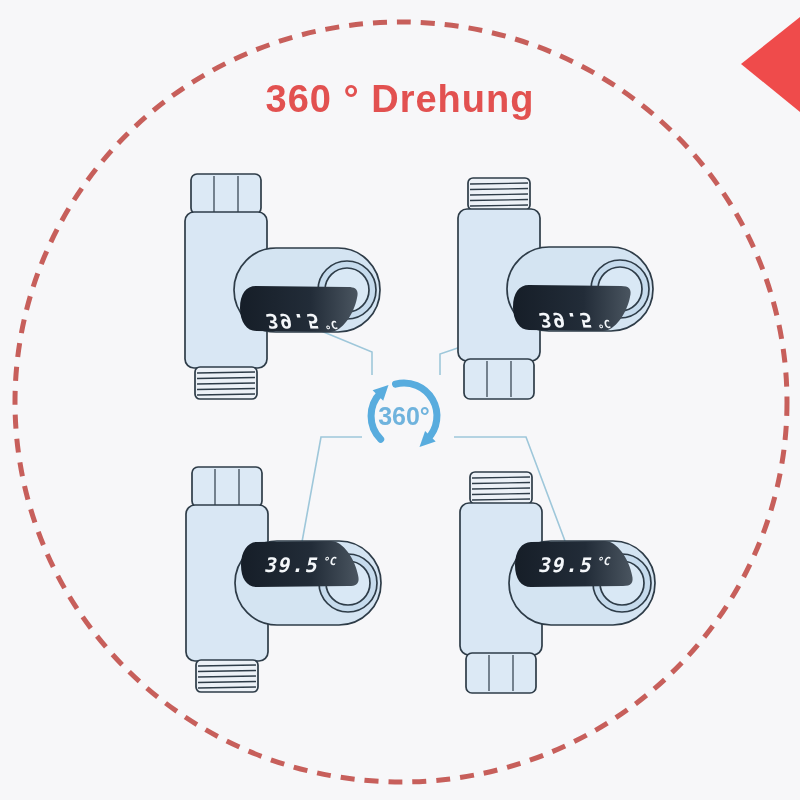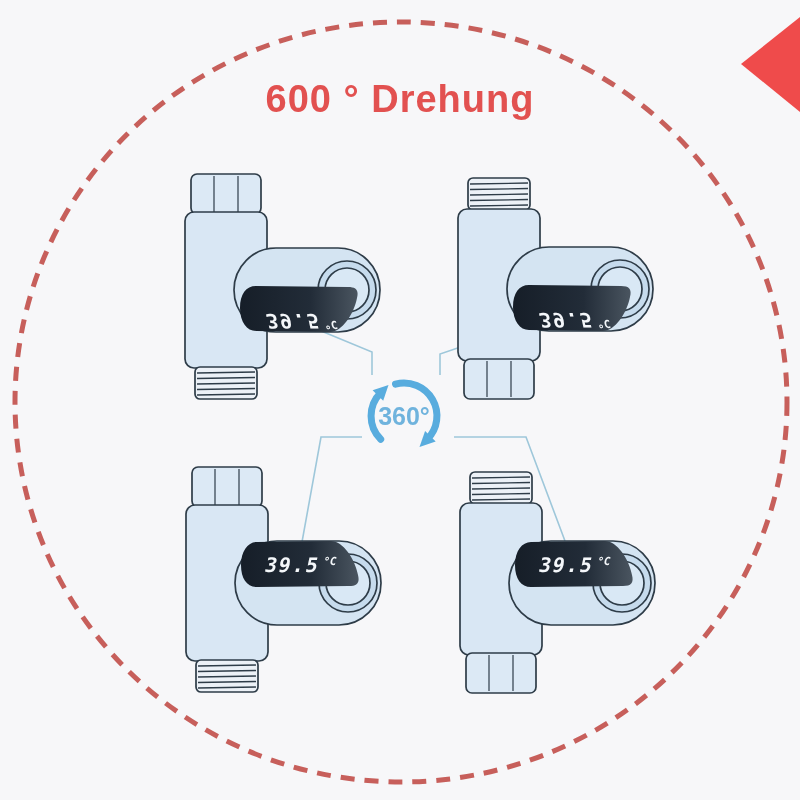--- a/index.html
+++ b/index.html
@@ -123,14 +123,14 @@
 
     <g transform="translate(404,416)">
       <path class="rot-arc" d="M -23.3,23.3 A 33,33 0 0 1 -23.3,-23.3"></path>
       <polygon class="rot-head" points="-15.5,-31.1 -20.8,-15.2 -31.4,-25.8"></polygon>
       <path class="rot-arc" d="M -8.5,-31.9 A 33,33 0 0 1 23.3,23.3"></path>
       <polygon class="rot-head" points="15.5,31.1 21.1,14.9 31.7,25.5"></polygon>
       <text class="rot-label" x="0" y="9">360°</text>
     </g>
   </svg>
 
-  <div class="page-title">600 ° Drehung</div>
+  <div class="page-title">360 ° Drehung</div>
 </div>
 
 </body></html>

